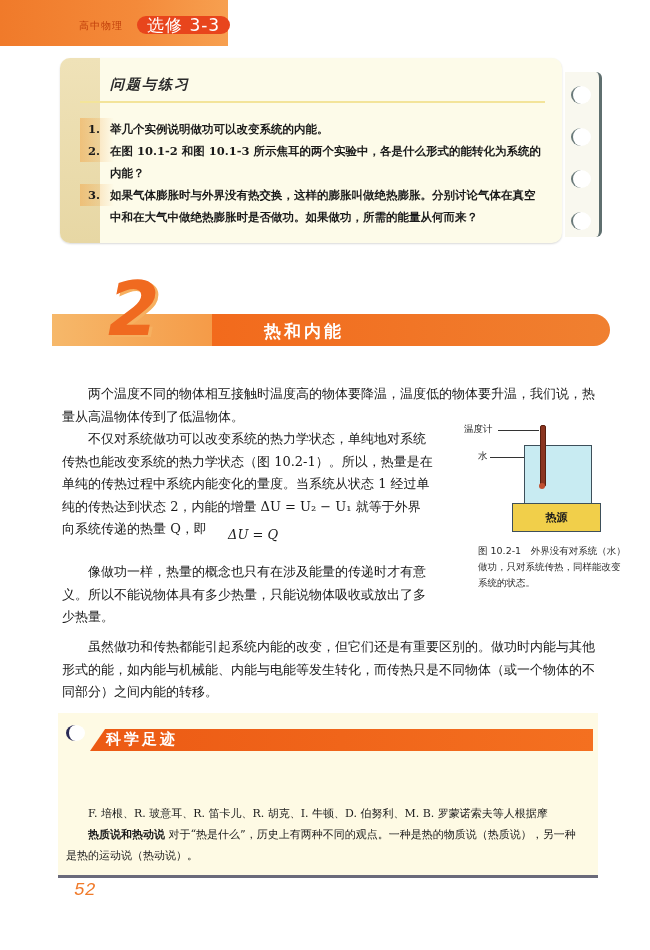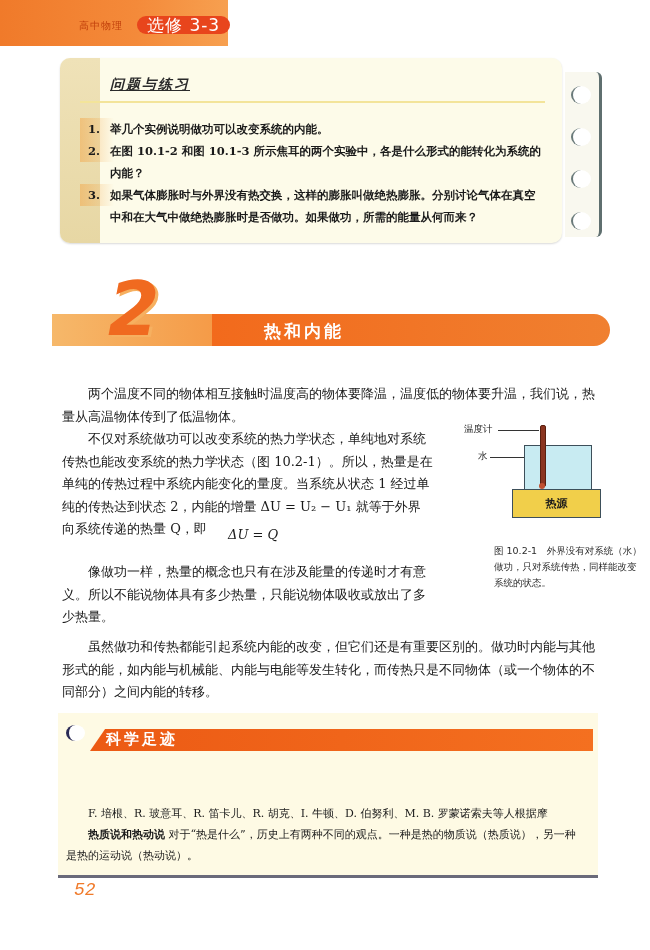--- a/index.html
+++ b/index.html
@@ -11,21 +11,21 @@
     font-size:10px; color:#c2410c; letter-spacing:1px; }
   .header-pill { position:absolute; left:137px; top:16px; height:18px; padding:0 10px;
     border-radius:10px; background:#e8451c; color:#fff; font-family:"DejaVu Sans",sans-serif;
     font-size:17px; line-height:18px; letter-spacing:1px; }
 
   .ex-box { position:absolute; left:60px; top:58px; width:502px; height:185px;
     background:#fdfbe9; border-radius:10px; box-shadow:0 1px 2px rgba(0,0,0,0.15); overflow:hidden; }
   .ex-stripe { position:absolute; left:0; top:0; width:40px; height:100%;
     background:linear-gradient(180deg,#efe2b8,#e7d7a4); }
   .ex-heading { position:absolute; left:50px; top:18px; font-family:"DejaVu Sans",sans-serif;
-    font-weight:bold; font-size:14px; color:#2a2a2a; letter-spacing:2px; font-style:italic;text-decoration:underline; }
+    font-weight:bold; font-size:14px; color:#2a2a2a; letter-spacing:2px; font-style:italic; }
   .ex-rule { position:absolute; left:20px; top:43px; width:465px; height:2px; background:#f3e49a; }
   .ex-items { position:absolute; left:0; top:60px; width:100%; }
   .ex-item { position:relative; padding-left:50px; font-size:11.5px; line-height:22px; font-weight:bold; }
   .ex-num { position:absolute; left:20px; top:0; width:26px; height:22px; text-align:left;
     background:linear-gradient(90deg,rgba(242,170,80,0.55),rgba(242,170,80,0)); padding-left:8px; }
   .ex-text { display:block; width:435px; }
   .ring-tab { position:absolute; left:565px; top:72px; width:34px; height:165px;
     background:#f9f8ef; border-right:3px solid #5f6f6f; border-radius:0 6px 6px 0; }
   .ring { position:absolute; left:6px; width:18px; height:18px; border-radius:50%;
     border-left:2px solid #6a7a7a; background:#ffffff; }
@@ -44,26 +44,26 @@
   .body-text { position:absolute; font-size:13px; line-height:22.5px; }
   .para { margin:12px; text-indent:26px; }
   .formula { position:absolute; left:228px; top:527px; font-size:13px; font-style:italic; }
 
   .fig { position:absolute; left:460px; top:412px; width:170px; height:130px; }
   .fig-beaker { position:absolute; left:64px; top:33px; width:66px; height:57px;
     background:#c8ebf2; border:1px solid #3d4f5a; }
   .fig-thermo { position:absolute; left:80px; top:13px; width:4px; height:60px; background:#8b3520;
     border:1px solid #5a2010; border-radius:2px; }
   .fig-bulb { position:absolute; left:79px; top:71px; width:6px; height:6px; border-radius:50%; background:#c05030; }
-  .fig-heater { position:absolute; left:52px; top:77px; width:87px; height:27px; background:#f1cf4a;
+  .fig-heater { position:absolute; left:52px; top:91px; width:87px; height:27px; background:#f1cf4a;
     border:1px solid #3d4f5a; text-align:center; line-height:27px; font-size:11px; font-weight:bold; font-family:"DejaVu Sans",sans-serif; }
   .fig-label { position:absolute; font-size:9.5px; font-family:"DejaVu Sans",sans-serif; }
   .fig-line { position:absolute; height:1px; background:#333; }
   .fig-caption { position:absolute; left:478px; top:543px; width:148px; font-size:9.5px; line-height:16px;
-    color:#2a2a2a; font-family:"DejaVu Sans",sans-serif;margin-left:16px; }
+    color:#2a2a2a; font-family:"DejaVu Sans",sans-serif; }
 
   .sci-box { position:absolute; left:58px; top:713px; width:540px; height:162px; background:#fefae4;
     box-shadow:0 3px 0 #6a6a7a; }
   .sci-banner { position:absolute; left:32px; top:16px; width:503px; height:22px;
     background:linear-gradient(90deg,#ec5a14,#f47020); clip-path:polygon(3% 0,100% 0,100% 100%,0 100%); }
   .sci-banner-text { position:absolute; left:48px; top:17px; font-family:"DejaVu Sans",sans-serif;
     font-weight:bold; font-size:15px; color:#fff; letter-spacing:3px; }
   .sci-ring { position:absolute; left:8px; top:12px; width:16px; height:16px; border-radius:50%;
     border-left:3px solid #2a2a55; background:#fff; }
   .sci-subtitle { position:absolute; left:0; top:60px; width:100%; text-align:center;

